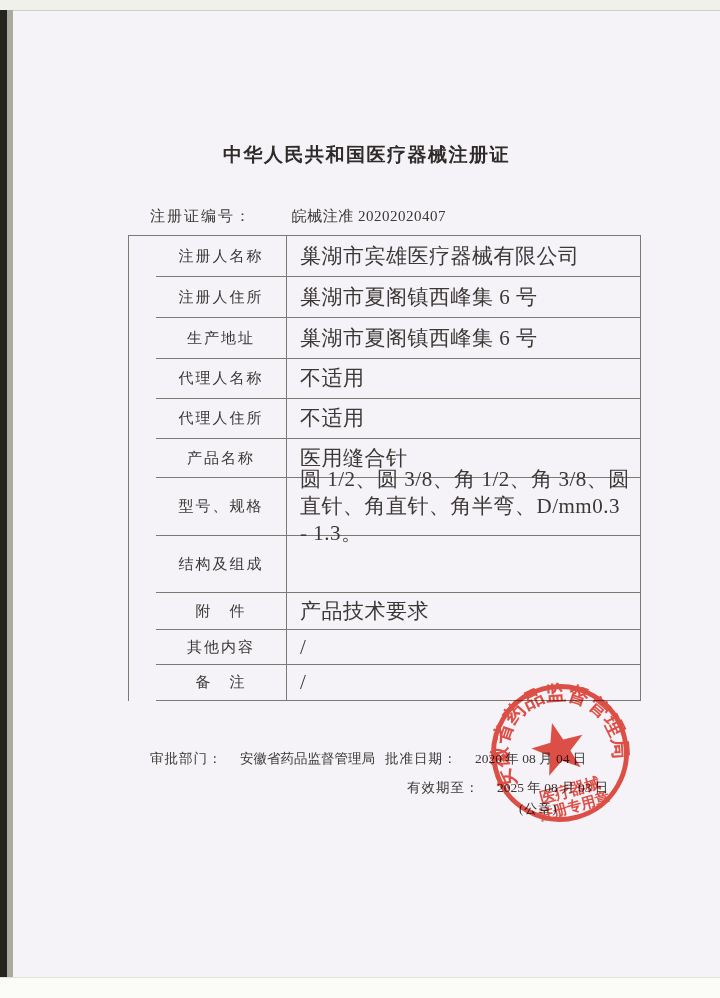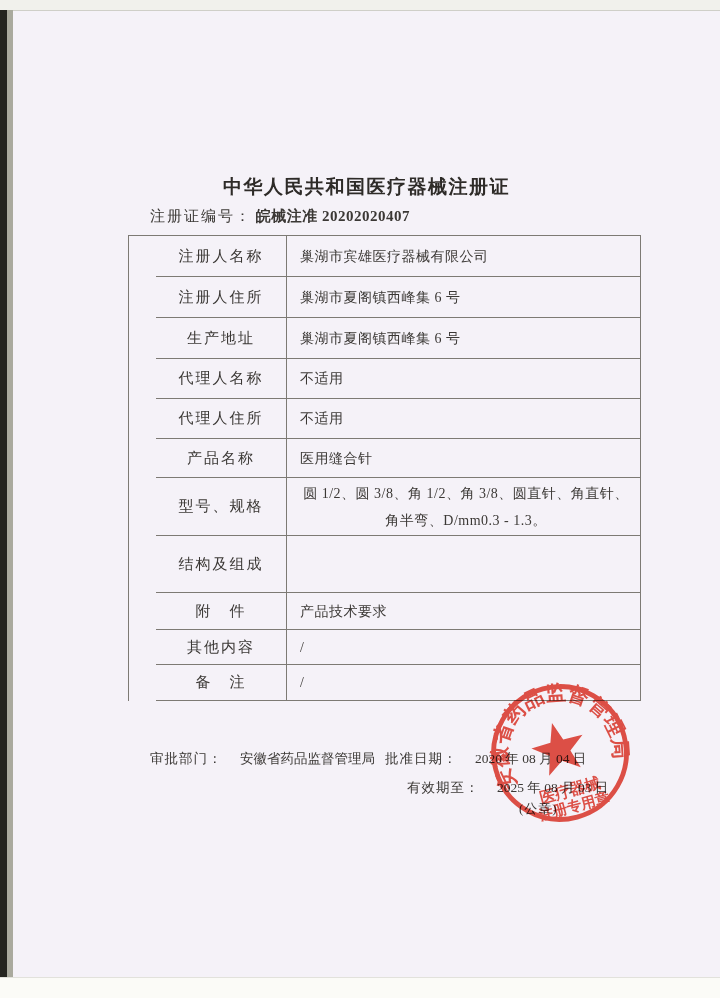--- a/index.html
+++ b/index.html
@@ -3,28 +3,28 @@
 <meta charset="utf-8">
 <style>
   html,body{margin:0;padding:0;}
   body{width:720px;height:998px;font-family:"Liberation Serif","DejaVu Serif",serif;}
   .scan{position:relative;width:720px;height:998px;background:#f5f2f8;overflow:hidden;}
   .strip-top{position:absolute;left:0;top:0;width:720px;height:10px;background:#f1f1ec;border-bottom:1px solid #cfcfc8;}
   .strip-bottom{position:absolute;left:0;top:977px;width:720px;height:21px;background:#fbfbf7;border-top:1px solid #e2e2dc;}
   .strip-left-dark{position:absolute;left:0;top:10px;width:7px;height:968px;background:#24241f;}
   .strip-left-gray{position:absolute;left:7px;top:10px;width:6px;height:968px;background:#aaaa9e;}
   .page{position:absolute;left:13px;top:11px;right:0;bottom:21px;color:#3b3835;}
-  .title{position:absolute;left:0;right:0;top:131px;text-align:center;font-size:19px;font-weight:bold;letter-spacing:1.5px;color:#2e2b28;margin-top:32px;}
+  .title{position:absolute;left:0;right:0;top:131px;text-align:center;font-size:19px;font-weight:bold;letter-spacing:1.5px;color:#2e2b28;}
   .certline{position:absolute;left:137px;top:196px;font-size:15px;}
   .certline .lbl{letter-spacing:2px;}
-  .certline .val{letter-spacing:0.5px;font-weight:bold;}
+  .certline .val{margin-left:36px;letter-spacing:0.5px;}
   .regtable{position:absolute;left:115px;top:224px;width:484px;border:1px solid #7d7a74;border-bottom:none;padding-left:27px;}
   .trow{display:flex;border-bottom:1px solid #7d7a74;}
   .tlabel{width:130px;flex:0 0 130px;border-right:1px solid #7d7a74;display:flex;align-items:center;justify-content:center;font-size:15px;letter-spacing:2px;text-align:center;}
-  .tvalue{flex:1;display:flex;align-items:center;padding:3px 8px 3px 13px;font-size:14px;line-height:27px;letter-spacing:0.5px;text-align:center;}
+  .tvalue{flex:1;display:flex;align-items:center;padding:3px 8px 3px 13px;font-size:21px;line-height:27px;letter-spacing:0.5px;}
   .footer-row{position:absolute;font-size:13.5px;white-space:nowrap;}
   .f-dept{left:137px;top:739px;}
   .f-date1{left:372px;top:739px;}
   .f-date2{left:394px;top:768px;}
   .footer-row .lbl{letter-spacing:1px;}
   .footer-row .val{margin-left:14px;}
   .seal-note{position:absolute;left:506px;top:789px;font-size:13px;letter-spacing:1px;}
   .seal{position:absolute;left:440px;top:635px;width:214px;height:214px;transform:rotate(-15deg);mix-blend-mode:multiply;opacity:0.88;}
   .seal svg{width:100%;height:100%;}
   .seal text{font-family:"Liberation Serif","DejaVu Serif",serif;font-weight:bold;}

